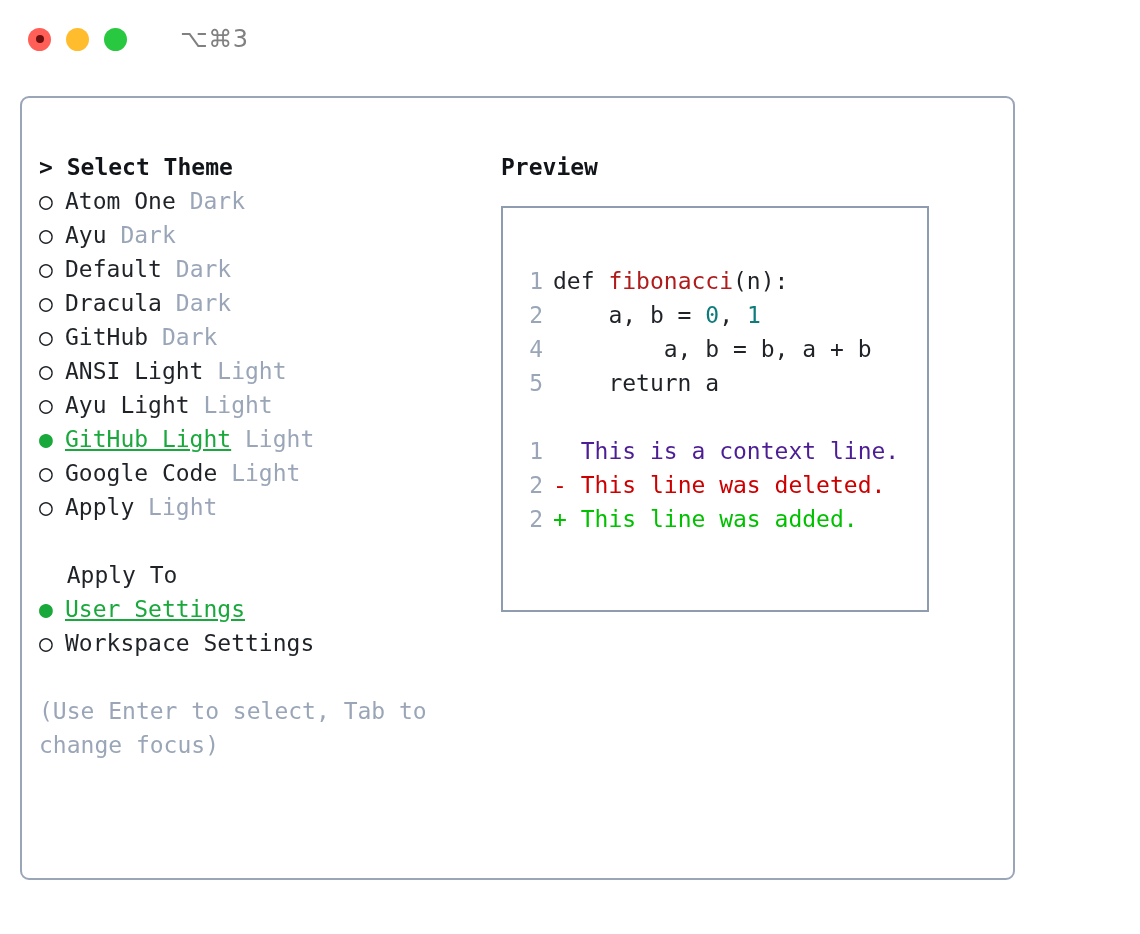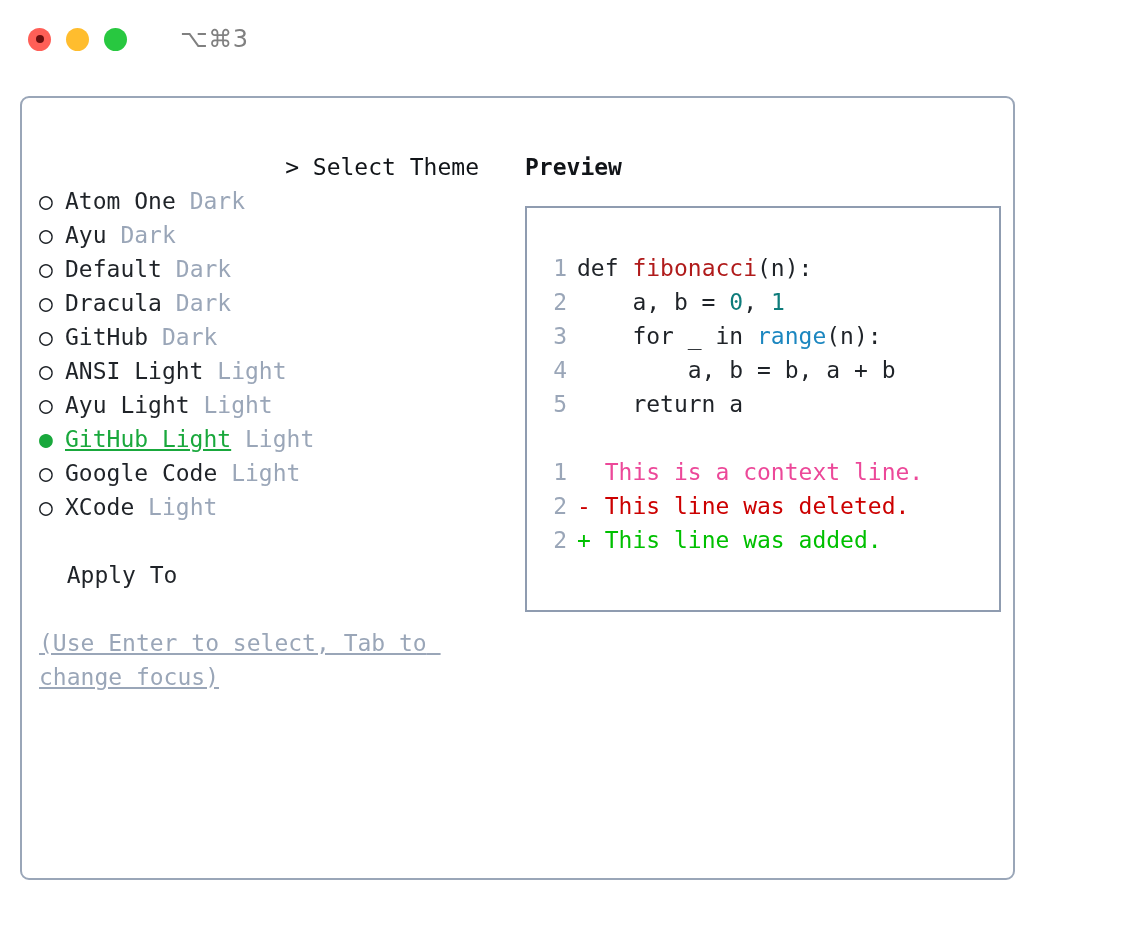--- a/index.html
+++ b/index.html
@@ -95,67 +95,65 @@
     width: 440px;
   }
 
   .row {
     font-size: 23px;
     line-height: 34px;
     white-space: pre;
     color: #1f2328;
   }
   .row.header {
-    font-weight: normal;
+    font-weight: bold;
     color: #111418;
-    text-align: right;
   }
   .bullet {
     display: inline-block;
     width: 26px;
     color: #1f2328;
   }
   .bullet.on { color: #19a83c; }
   .label-sel { color: #19a83c; text-decoration: underline; }
   .tag {
     color: #9aa6b8;
   }
   .spacer { height: 34px; }
 
   .hint {
     margin-top: 34px;
     font-size: 23px;
     line-height: 34px;
     color: #9aa6b8;
     white-space: pre-wrap;
     width: 410px;
-    text-decoration: underline;
   }
 
   
   .right-col {
     position: absolute;
-    left: 503px;
+    left: 479px;
     top: 52px;
     width: 490px;
   }
   .preview-title {
     font-size: 23px;
     line-height: 34px;
     font-weight: bold;
     color: #111418;
   }
   .code-box {
     margin-top: 22px;
-    width: 476px;
+    width: 428px;
     height: 406px;
     border: 2px solid #8f9cb0;
     box-sizing: border-box;
     background: #ffffff;
-    padding: 43px 0 0 14px;
+    padding: 56px 0 0 14px;
   }
   .code-line {
     font-size: 23px;
     line-height: 34px;
     white-space: pre;
     color: #1f2328;
   }
   .ln {
     display: inline-block;
     width: 26px;
@@ -163,21 +161,21 @@
     color: #9aa6b8;
     margin-right: 10px;
   }
   .blank-line { height: 34px; }
 
   .tok-fn    { color: #b01b1b; }
   .tok-num   { color: #0e7c7b; }
   .tok-blue  { color: #1c87c0; }
   .tok-plain { color: #1f2328; }
 
-  .d-ctx { color: #ec4899; margin-top: 12px; }
+  .d-ctx { color: #4c1d95; margin-top: 12px; }
   .d-del { color: #cc0000; }
   .d-add { color: #00c000; }
 </style>
 </head>
 <body>
 
 <div class="window">
 
   <div class="titlebar">
     <div class="lights">
@@ -198,39 +196,42 @@
         <div id="theme-list">
             <div class="row"><span class="bullet">○</span><span>Atom One</span><span class="tag"> Dark</span></div>
             <div class="row"><span class="bullet">○</span><span>Ayu</span><span class="tag"> Dark</span></div>
             <div class="row"><span class="bullet">○</span><span>Default</span><span class="tag"> Dark</span></div>
             <div class="row"><span class="bullet">○</span><span>Dracula</span><span class="tag"> Dark</span></div>
             <div class="row"><span class="bullet">○</span><span>GitHub</span><span class="tag"> Dark</span></div>
             <div class="row"><span class="bullet">○</span><span>ANSI Light</span><span class="tag"> Light</span></div>
             <div class="row"><span class="bullet">○</span><span>Ayu Light</span><span class="tag"> Light</span></div>
             <div class="row"><span class="bullet on">●</span><span class="label-sel">GitHub Light</span><span class="tag"> Light</span></div>
             <div class="row"><span class="bullet">○</span><span>Google Code</span><span class="tag"> Light</span></div>
-            <div class="row"><span class="bullet">○</span><span>XCode</span><span class="tag"> Light</span></div>
+            <div class="row"><span class="bullet">○</span><span>Apply</span><span class="tag"> Light</span></div>
           </div>
 
         <div class="spacer"></div>
 
         <div class="row">  Apply To</div>
 
+        <div id="apply-list">
+            <div class="row"><span class="bullet on">●</span><span class="label-sel">User Settings</span></div>
+            <div class="row"><span class="bullet">○</span><span>Workspace Settings</span></div>
+          </div>
 
         <div class="hint">(Use Enter to select, Tab to change focus)</div>
       </div>
 
       <div class="right-col">
         <div class="preview-title">Preview</div>
 
         <div class="code-box">
           <div id="code-lines">
               <div class="code-line"><span class="ln">1</span><span class="tok-plain">def </span><span class="tok-fn">fibonacci</span><span class="tok-plain">(n):</span></div>
               <div class="code-line"><span class="ln">2</span><span class="tok-plain">    a, b = </span><span class="tok-num">0</span><span class="tok-plain">, </span><span class="tok-num">1</span></div>
-              <div class="code-line"><span class="ln">3</span><span class="tok-plain">    for _ in </span><span class="tok-blue">range</span><span class="tok-plain">(n):</span></div>
               <div class="code-line"><span class="ln">4</span><span class="tok-plain">        a, b = b, a + b</span></div>
               <div class="code-line"><span class="ln">5</span><span class="tok-plain">    return a</span></div>
             </div>
           <div class="blank-line"></div>
           <div id="diff-lines">
               <div class="code-line"><span class="ln">1</span><span class="d-ctx">  </span><span class="d-ctx">This is a context line.</span></div>
               <div class="code-line"><span class="ln">2</span><span class="d-del">- </span><span class="d-del">This line was deleted.</span></div>
               <div class="code-line"><span class="ln">2</span><span class="d-add">+ </span><span class="d-add">This line was added.</span></div>
             </div>
         </div>

